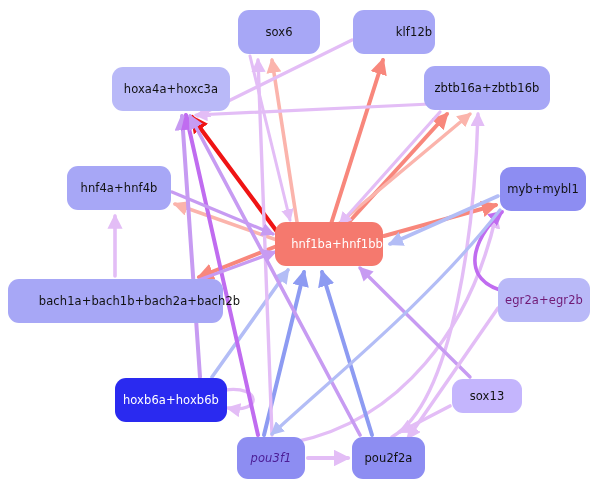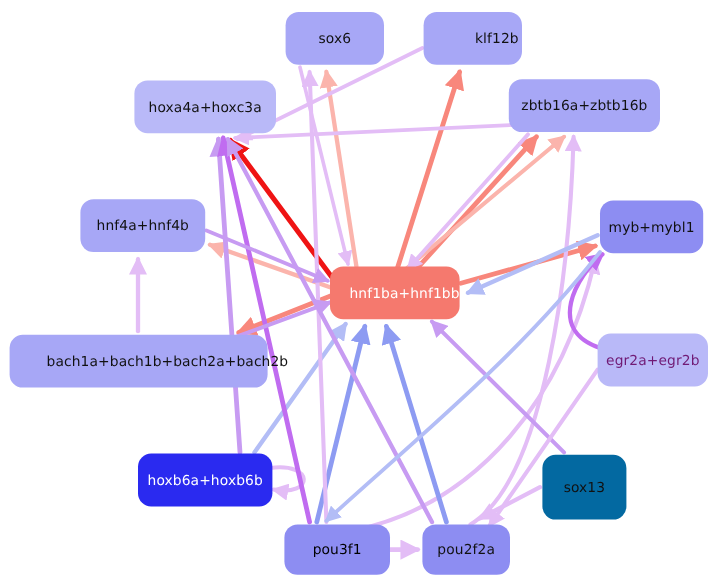--- a/index.html
+++ b/index.html
@@ -134,24 +134,24 @@
       </div>
       <div class="node" style="left: 8px; top: 279px; width: 215px; height: 44px; background: rgb(167, 167, 246); color: rgb(17, 17, 17); padding-left: 48px;">
         <span class="node-label">bach1a+bach1b+bach2a+bach2b</span>
       </div>
       <div class="node" style="left: 498px; top: 278px; width: 92px; height: 44px; background: rgb(185, 185, 248); color: #701a75;">
         <span class="node-label">egr2a+egr2b</span>
       </div>
       <div class="node" style="left: 115px; top: 378px; width: 112px; height: 44px; background: rgb(42, 42, 240); color: rgb(255, 255, 255);">
         <span class="node-label">hoxb6a+hoxb6b</span>
       </div>
-      <div class="node" style="left: 452px; top: 379px; width: 70px; height: 54px; background: #0369a1; color: rgb(17, 17, 17);">
+      <div class="node" style="left: 452px; top: 379px; width: 70px; height: 34px; background: #c4b5fd; color: rgb(17, 17, 17);">
         <span class="node-label">sox13</span>
       </div>
-      <div class="node" style="left: 237px; top: 437px; width: 88px; height: 42px; background: rgb(141, 141, 242); color: #000000;">
+      <div class="node" style="left: 237px; top: 437px; width: 68px; height: 42px; background: rgb(141, 141, 242); color: #4c1d95; font-style: italic;">
         <span class="node-label">pou3f1</span>
       </div>
       <div class="node" style="left: 352px; top: 437px; width: 73px; height: 42px; background: rgb(141, 141, 242); color: rgb(17, 17, 17);">
         <span class="node-label">pou2f2a</span>
       </div>
     </div>
 
 </div>
 
 </body></html>

